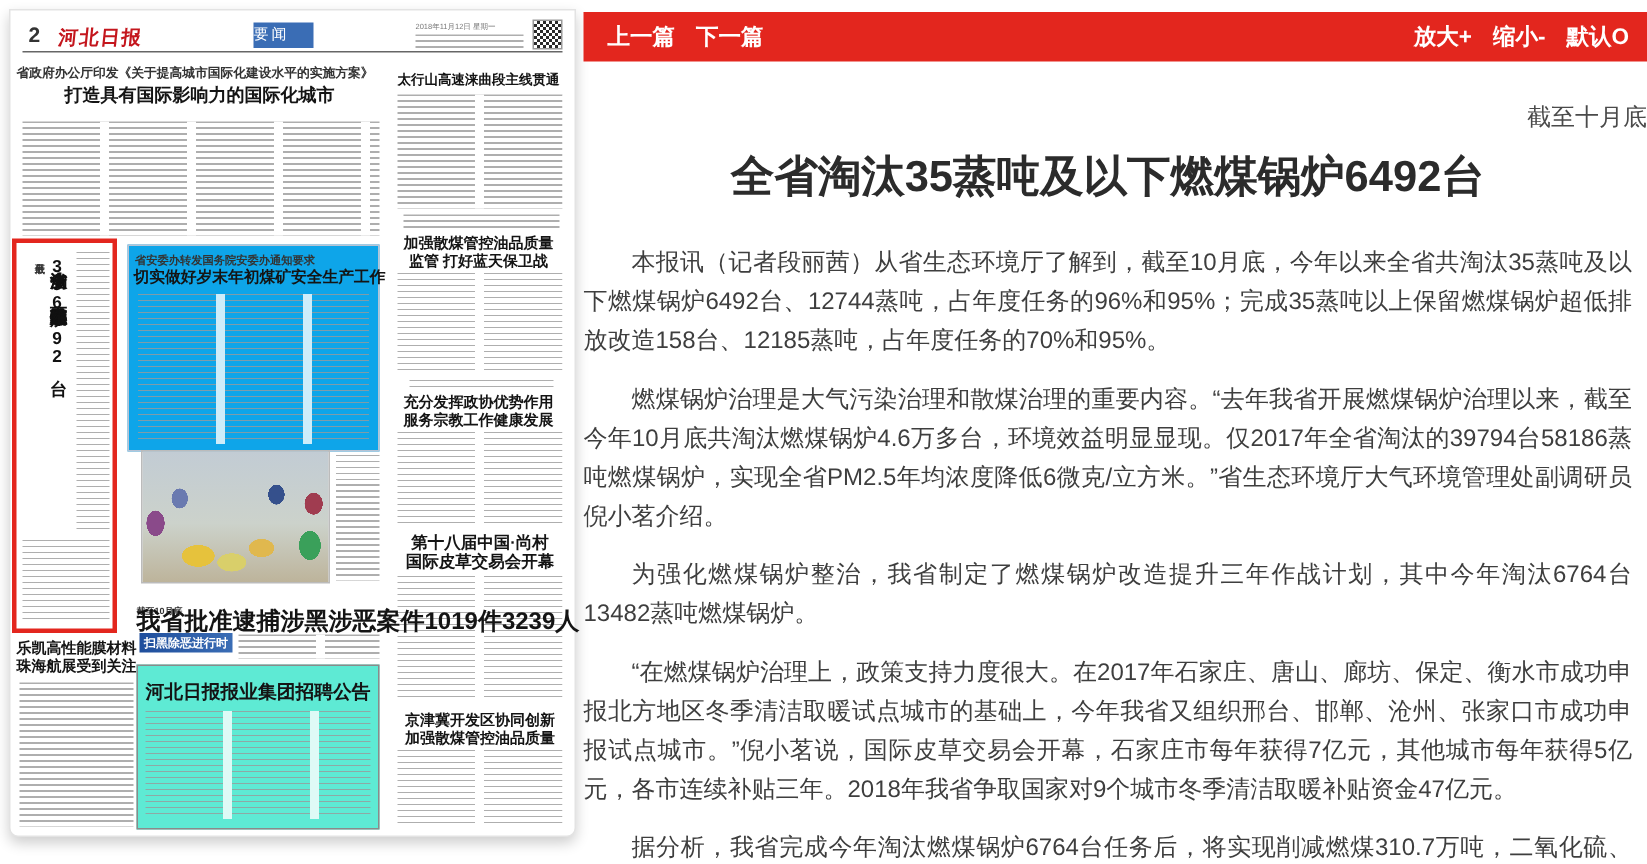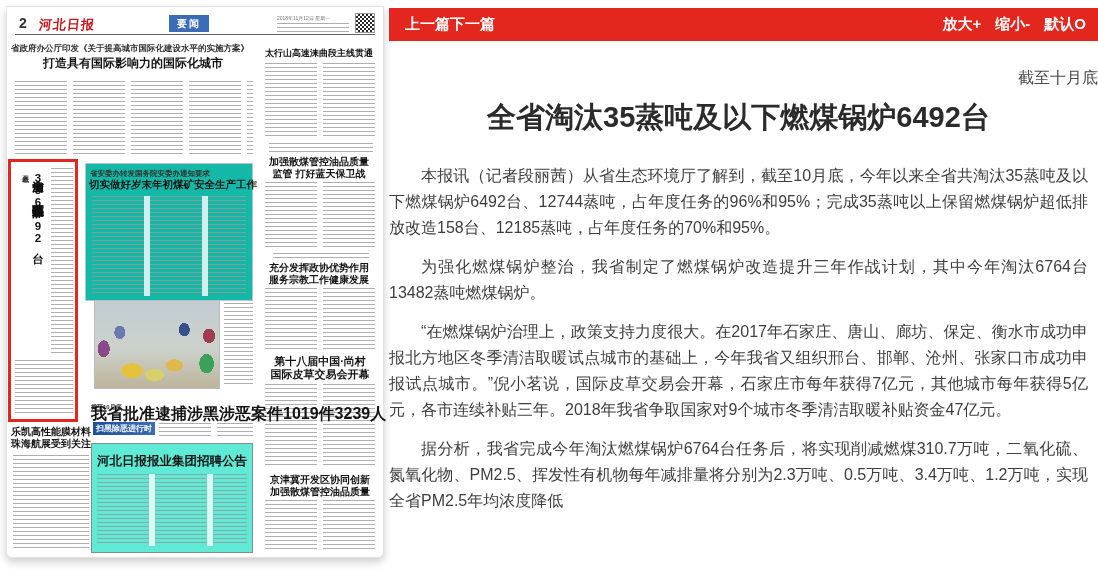--- a/index.html
+++ b/index.html
@@ -8,55 +8,55 @@
 
   
   .paper{position:absolute;left:6px;top:6px;width:376px;height:550px;background:#fff;
     border:1px solid #e3e3e3;border-radius:0 0 6px 6px;box-shadow:0 4px 9px rgba(0,0,0,.20);}
   .paper *{position:absolute;box-sizing:border-box;}
   .hd-rule{left:8px;right:8px;top:27px;border-top:1px solid #666;height:0;}
   .pageno{left:12px;top:8px;font-size:14px;font-weight:bold;color:#333;}
   .masthead{left:32px;top:9px;font-size:13px;font-weight:bold;color:var(--masthead-red);
     letter-spacing:1px;transform:skewX(-6deg);}
   .section-badge{left:162px;top:8px;width:40px;height:17px;background:var(--badge-blue);
-    color:#fff;font-size:10px;font-weight:bold;text-align:center;line-height:17px;letter-spacing:2px;}
+    color:#fff;font-size:10px;font-weight:normal;text-align:left;line-height:17px;letter-spacing:2px;}
   .dateline{left:270px;top:8px;width:72px;font-size:5px;color:#777;line-height:7px;}
   .qr{left:348px;top:6px;width:20px;height:20px;
     background-image:repeating-conic-gradient(#2a2a2a 0% 25%,#fff 25% 50%);background-size:4px 4px;
     border:1px solid #999;}
   
   .ft{background-image:
       repeating-linear-gradient(90deg,transparent 0 52px,#fff 52px 58px),
       repeating-linear-gradient(180deg,#9a9a9a 0 1px,transparent 1px 4px);
     opacity:.8;}
   .ft.nocol{background-image:repeating-linear-gradient(180deg,#9a9a9a 0 1px,transparent 1px 4px);}
   .hl{color:#141414;font-weight:bold;text-align:center;white-space:nowrap;}
   .kick{color:#333;font-weight:bold;text-align:left;white-space:nowrap;}
   .vtext{writing-mode:vertical-rl;text-orientation:upright;}
   .redbox{left:1px;top:152px;width:70px;height:263px;border:3px solid var(--accent-red);background:#fff;}
-  .coalbox{left:78px;top:156px;width:168px;height:138px;border:1px solid #b7c3d4;background:#14b8a6;}
+  .coalbox{left:78px;top:156px;width:168px;height:138px;border:1px solid #b7c3d4;background:#0ea5e9;}
   .photo{left:87px;top:293px;width:126px;height:89px;border:1px solid #bbb;background-image:
     radial-gradient(18px 12px at 30% 80%,#e6c23c 60%,transparent 61%),
     radial-gradient(16px 10px at 48% 85%,#d9cf6a 60%,transparent 61%),
     radial-gradient(14px 10px at 64% 74%,#e0b84e 60%,transparent 61%),
     radial-gradient(12px 16px at 90% 72%,#3aa05a 60%,transparent 61%),
     radial-gradient(10px 14px at 7% 55%,#8a4a8a 60%,transparent 61%),
     radial-gradient(10px 12px at 92% 40%,#a03c50 60%,transparent 61%),
     radial-gradient(9px 11px at 72% 33%,#35508c 60%,transparent 61%),
     radial-gradient(9px 11px at 20% 36%,#6a7ab0 60%,transparent 61%),
     linear-gradient(180deg,#c2ccd4 0%,#ccd2cb 55%,#bdb49b 100%);}
   .blackbadge{left:86px;top:415px;width:62px;height:13px;background:linear-gradient(90deg,#1f4e9c,#3a6db5);
     color:#fff;font-size:8px;font-weight:bold;text-align:center;line-height:13px;}
   .recruitbox{left:84px;top:436px;width:162px;height:110px;border:1px solid #8a8a8a;background:#5eead4;}
 
   
   .reader{position:absolute;left:389px;top:8px;width:709px;}
   .toolbar{height:33px;background:var(--accent-red);display:flex;align-items:center;
     color:#fff;font-weight:bold;font-size:15px;padding:0 12px 0 16px;}
-  .tb-left{display:flex;}
+  .tb-left{display:flex;gap:14px;}
   .tb-right{margin-left:auto;display:flex;gap:14px;align-items:center;}
   .tb-btn{cursor:pointer;white-space:nowrap;}
   .kicker{margin-top:27px;text-align:right;font-size:16px;color:#4a4a4a;}
   .title{margin:9px 10px 0 0;text-align:center;font-size:29px;font-weight:bold;color:#2b2b2b;}
   .body{margin-top:25px;padding-right:10px;font-size:16px;line-height:26px;color:#3e3e3e;
     text-align:justify;}
   .body p{margin:0 0 13px 0;text-indent:2em;}
 </style>
 </head>
 <body>
@@ -137,17 +137,18 @@
       <span class="tb-btn">缩小-</span>
       <span class="tb-btn">默认O</span>
     </div>
   </div>
 
   <div class="kicker">截至十月底</div>
   <h1 class="title">全省淘汰35蒸吨及以下燃煤锅炉6492台</h1>
 
   <div class="body">
     <p>本报讯（记者段丽茜）从省生态环境厅了解到，截至10月底，今年以来全省共淘汰35蒸吨及以下燃煤锅炉6492台、12744蒸吨，占年度任务的96%和95%；完成35蒸吨以上保留燃煤锅炉超低排放改造158台、12185蒸吨，占年度任务的70%和95%。</p>
+    <p>燃煤锅炉治理是大气污染治理和散煤治理的重要内容。“去年我省开展燃煤锅炉治理以来，截至今年10月底共淘汰燃煤锅炉4.6万多台，环境效益明显显现。仅2017年全省淘汰的39794台58186蒸吨燃煤锅炉，实现全省PM2.5年均浓度降低6微克/立方米。”省生态环境厅大气环境管理处副调研员倪小茗介绍。</p>
     <p>为强化燃煤锅炉整治，我省制定了燃煤锅炉改造提升三年作战计划，其中今年淘汰6764台13482蒸吨燃煤锅炉。</p>
     <p>“在燃煤锅炉治理上，政策支持力度很大。在2017年石家庄、唐山、廊坊、保定、衡水市成功申报北方地区冬季清洁取暖试点城市的基础上，今年我省又组织邢台、邯郸、沧州、张家口市成功申报试点城市。”倪小茗说，国际皮草交易会开幕，石家庄市每年获得7亿元，其他城市每年获得5亿元，各市连续补贴三年。2018年我省争取国家对9个城市冬季清洁取暖补贴资金47亿元。</p>
     <p>据分析，我省完成今年淘汰燃煤锅炉6764台任务后，将实现削减燃煤310.7万吨，二氧化硫、氮氧化物、PM2.5、挥发性有机物每年减排量将分别为2.3万吨、0.5万吨、3.4万吨、1.2万吨，实现全省PM2.5年均浓度降低</p>
   </div>
 </div>
 
 </body></html>

